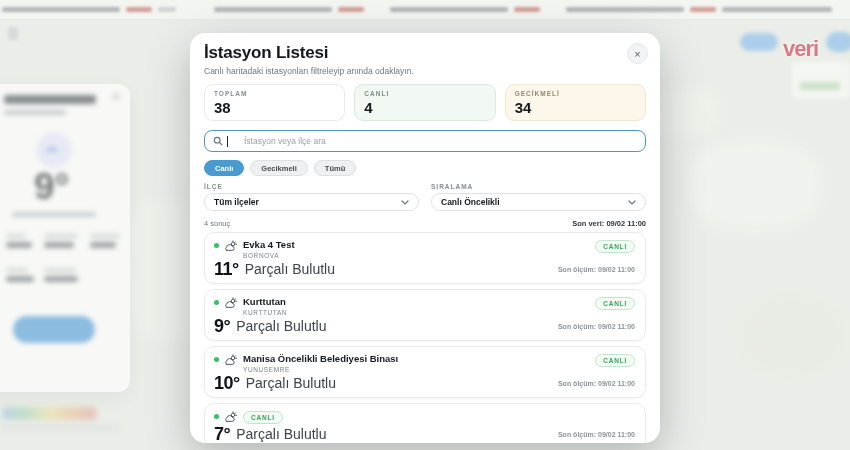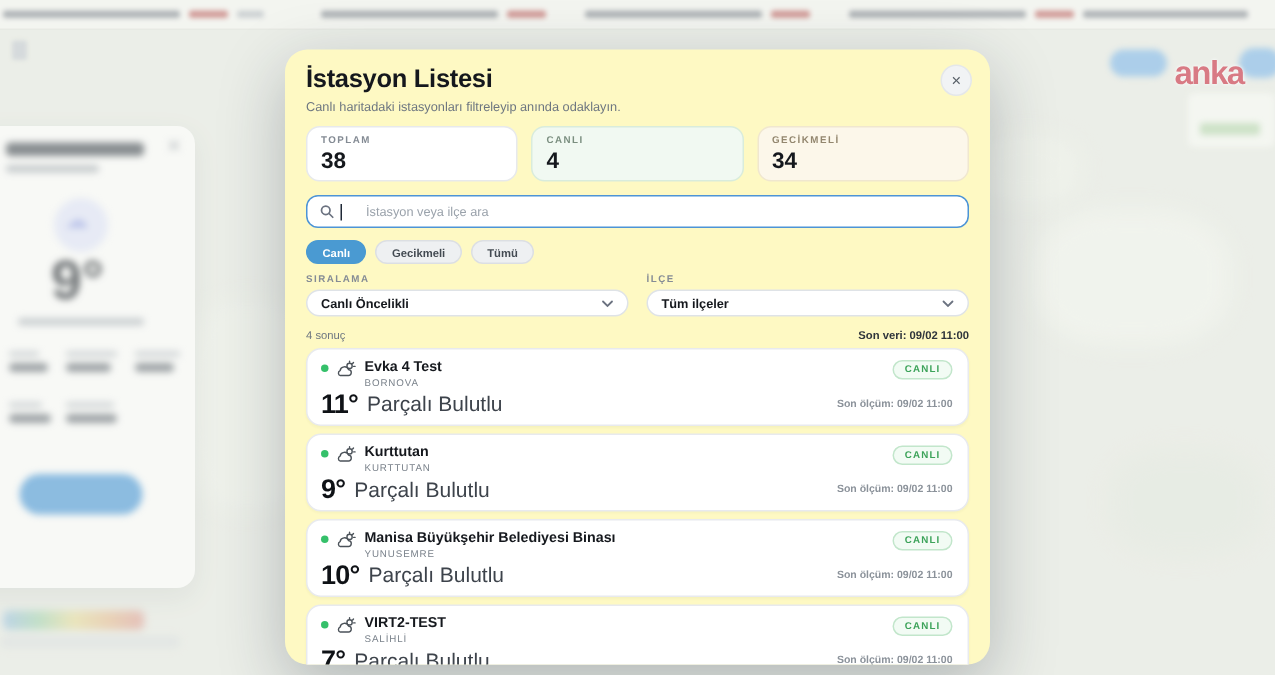--- a/index.html
+++ b/index.html
@@ -30,21 +30,21 @@
   .tr-card{position:absolute;left:792px;top:62px;width:58px;height:36px;background:#f7f9f4;border-radius:4px;filter:blur(2.2px);}
   .tr-green{position:absolute;left:800px;top:82px;width:40px;height:8px;background:#b9d8b1;border-radius:2px;filter:blur(2.2px);}
   .dim{position:absolute;inset:0;background:rgba(238,241,236,.38);}
 
   
   .watermark{position:absolute;left:783px;top:36px;z-index:6;font-size:22px;font-weight:bold;letter-spacing:-1px;
     color:rgba(205,85,98,.78);text-shadow:0 0 1px rgba(255,255,255,.9),0 0 3px rgba(255,255,255,.7);
     filter:blur(.4px);}
 
   
-  .modal{position:absolute;left:190px;top:33px;width:470px;height:410px;z-index:5;background:#fef9c3;border-radius:15px;
+  .modal{position:absolute;left:190px;top:33px;width:470px;height:410px;z-index:5;background:#ffffff;border-radius:15px;
     box-shadow:0 14px 44px rgba(30,40,55,.28);padding:10px 14px 10px 14px;display:flex;flex-direction:column;overflow:hidden;}
   .mhead{position:relative;}
   .mtitle{font-size:17px;font-weight:bold;color:#15181d;letter-spacing:-.2px;}
   .msub{font-size:8.5px;color:#6d7680;margin-top:3px;}
   .mclose{position:absolute;right:-2px;top:0px;width:21px;height:21px;border-radius:50%;background:#f1f3f5;border:1px solid #e4e7ea;
     color:#565e66;font-size:11px;display:flex;align-items:center;justify-content:center;cursor:pointer;}
 
   .stats{display:flex;gap:9px;margin-top:8px;}
   .stat{flex:1;border-radius:9px;padding:5px 9px 4px 9px;border:1px solid #e7e9ec;background:#fff;}
   .stat.live{background:#f1f9f2;border-color:#d9ecdc;}
@@ -145,21 +145,21 @@
     <div class="legend2"></div>
 
     <div class="tr-pill" style="left:740px;top:33px;width:38px;height:18px;"></div>
     <div class="tr-pill" style="left:826px;top:32px;width:28px;height:20px;"></div>
     <div class="tr-card"></div>
     <div class="tr-green"></div>
 
     <div class="dim"></div>
   </div>
 
-  <div class="watermark">anka</div>
+  <div class="watermark">veri</div>
 
   <div class="modal">
     <div class="mhead">
       <div class="mtitle">İstasyon Listesi</div>
       <div class="msub">Canlı haritadaki istasyonları filtreleyip anında odaklayın.</div>
       <div class="mclose">
           <span>×</span>
         </div>
     </div>
 
@@ -190,32 +190,32 @@
     </div>
 
     <div class="chips">
       <div class="chip active">Canlı</div>
       <div class="chip">Gecikmeli</div>
       <div class="chip">Tümü</div>
     </div>
 
     <div class="filters">
       <div class="fcol">
-        <div class="flbl">SIRALAMA</div>
+        <div class="flbl">İLÇE</div>
         <div class="select">
-          <span class="sval">Canlı Öncelikli</span>
+          <span class="sval">Tüm ilçeler</span>
           <svg width="8" height="5" viewBox="0 0 8 5">
               <path d="M1 1 L4 4 L7 1" fill="none" stroke="#6b7280" stroke-width="1.2" stroke-linecap="round"></path>
             </svg>
         </div>
       </div>
       <div class="fcol">
-        <div class="flbl">İLÇE</div>
+        <div class="flbl">SIRALAMA</div>
         <div class="select">
-          <span class="sval">Tüm ilçeler</span>
+          <span class="sval">Canlı Öncelikli</span>
           <svg width="8" height="5" viewBox="0 0 8 5">
               <path d="M1 1 L4 4 L7 1" fill="none" stroke="#6b7280" stroke-width="1.2" stroke-linecap="round"></path>
             </svg>
         </div>
       </div>
     </div>
 
     <div class="resrow">
       <span class="rcount">4 sonuç</span>
       <span class="rlast">Son veri: 09/02 11:00</span>
@@ -280,21 +280,21 @@
       <span class="wicon">
         <svg width="14" height="12" viewBox="0 0 24 20">
                 <g fill="none" stroke="#4b5259" stroke-width="1.6" stroke-linecap="round">
                   <circle cx="15.5" cy="6.5" r="3"></circle>
                   <path d="M15.5 1 v1.4 M20 2.6 l-1 1.1 M21.8 7 h-1.6"></path>
                   <path d="M5 17.5 h8.8 a3.4 3.4 0 0 0 .5 -6.8 a5 5 0 0 0 -9.6 1.1 a3 3 0 0 0 .3 5.7 z"></path>
                 </g>
               </svg>
       </span>
       <div class="nameblock">
-        <div class="sname">Manisa Büyükşehir Belediyesi Binası</div>
+        <div class="sname">Manisa Öncelikli Belediyesi Binası</div>
         <div class="sdistrict">YUNUSEMRE</div>
       </div>
       <span class="badge">CANLI</span>
     </div>
     <div class="card-bottom">
       <span class="temp">10°</span>
       <span class="cond">Parçalı Bulutlu</span>
       <span class="spacer"></span>
       <span class="lastm">Son ölçüm: 09/02 11:00</span>
     </div>
@@ -305,24 +305,20 @@
       <span class="dot"></span>
       <span class="wicon">
         <svg width="14" height="12" viewBox="0 0 24 20">
                 <g fill="none" stroke="#4b5259" stroke-width="1.6" stroke-linecap="round">
                   <circle cx="15.5" cy="6.5" r="3"></circle>
                   <path d="M15.5 1 v1.4 M20 2.6 l-1 1.1 M21.8 7 h-1.6"></path>
                   <path d="M5 17.5 h8.8 a3.4 3.4 0 0 0 .5 -6.8 a5 5 0 0 0 -9.6 1.1 a3 3 0 0 0 .3 5.7 z"></path>
                 </g>
               </svg>
       </span>
-      <div class="nameblock">
-        <div class="sname">VIRT2-TEST</div>
-        <div class="sdistrict">SALİHLİ</div>
-      </div>
       <span class="badge">CANLI</span>
     </div>
     <div class="card-bottom">
       <span class="temp">7°</span>
       <span class="cond">Parçalı Bulutlu</span>
       <span class="spacer"></span>
       <span class="lastm">Son ölçüm: 09/02 11:00</span>
     </div>
   </div>
 </div>

